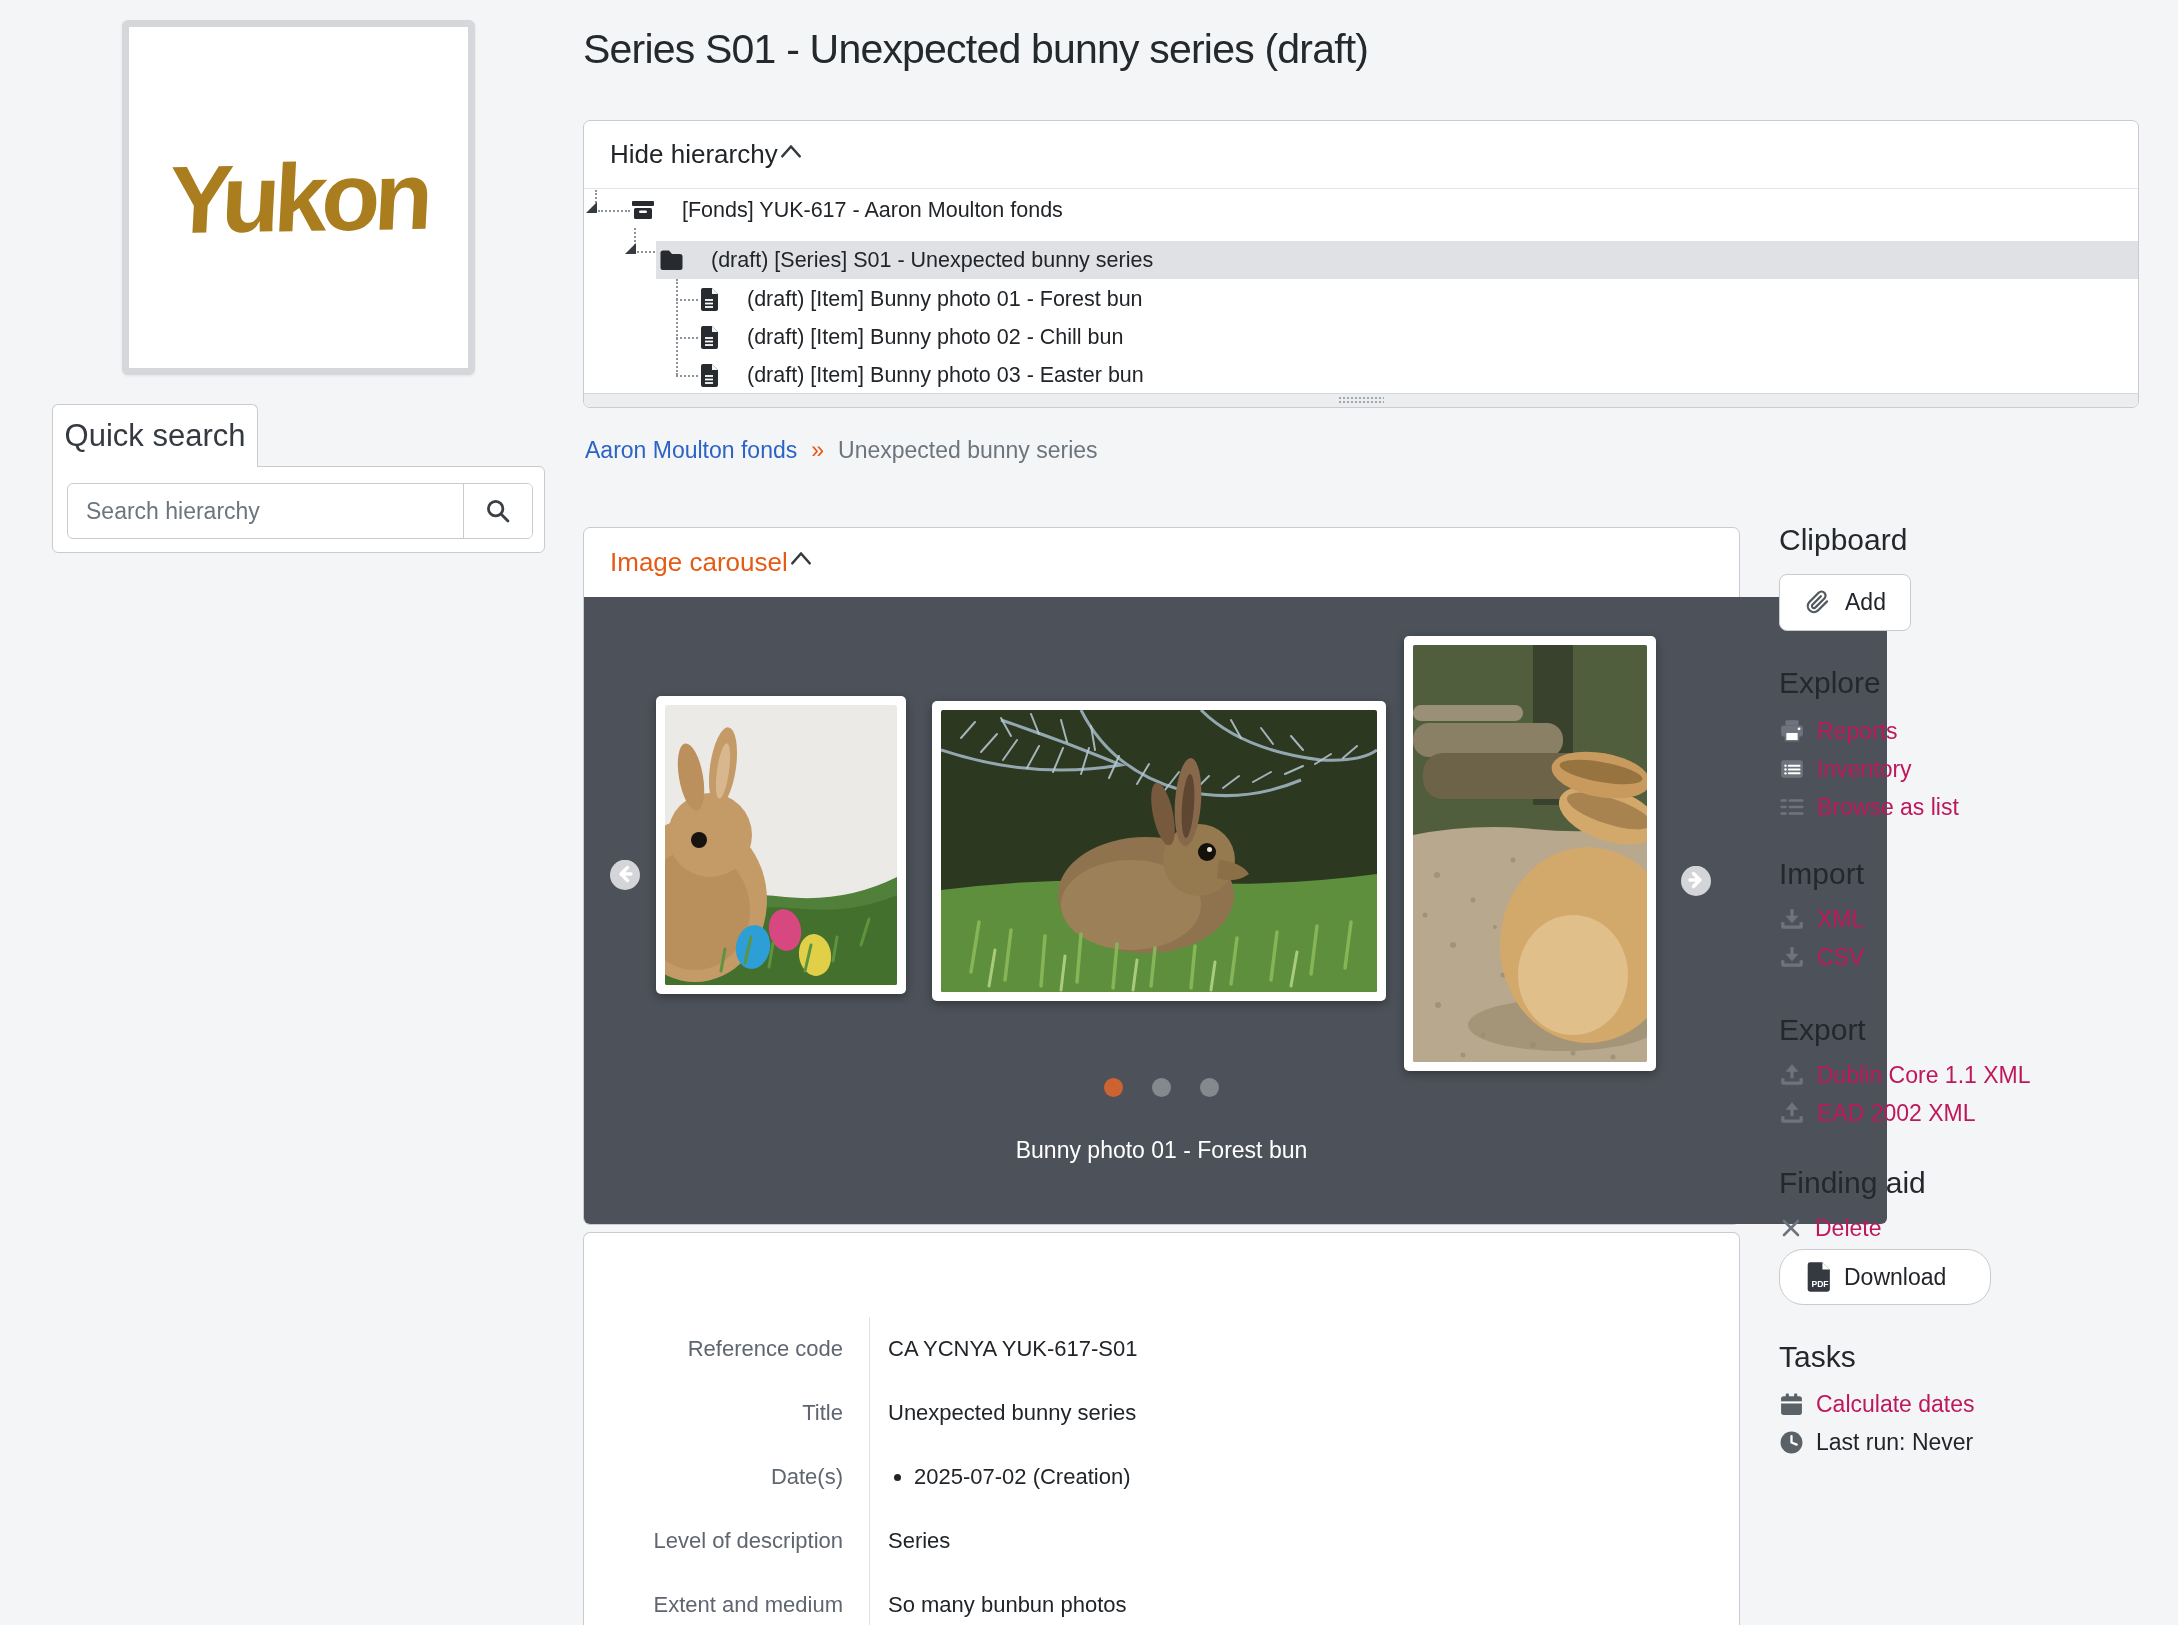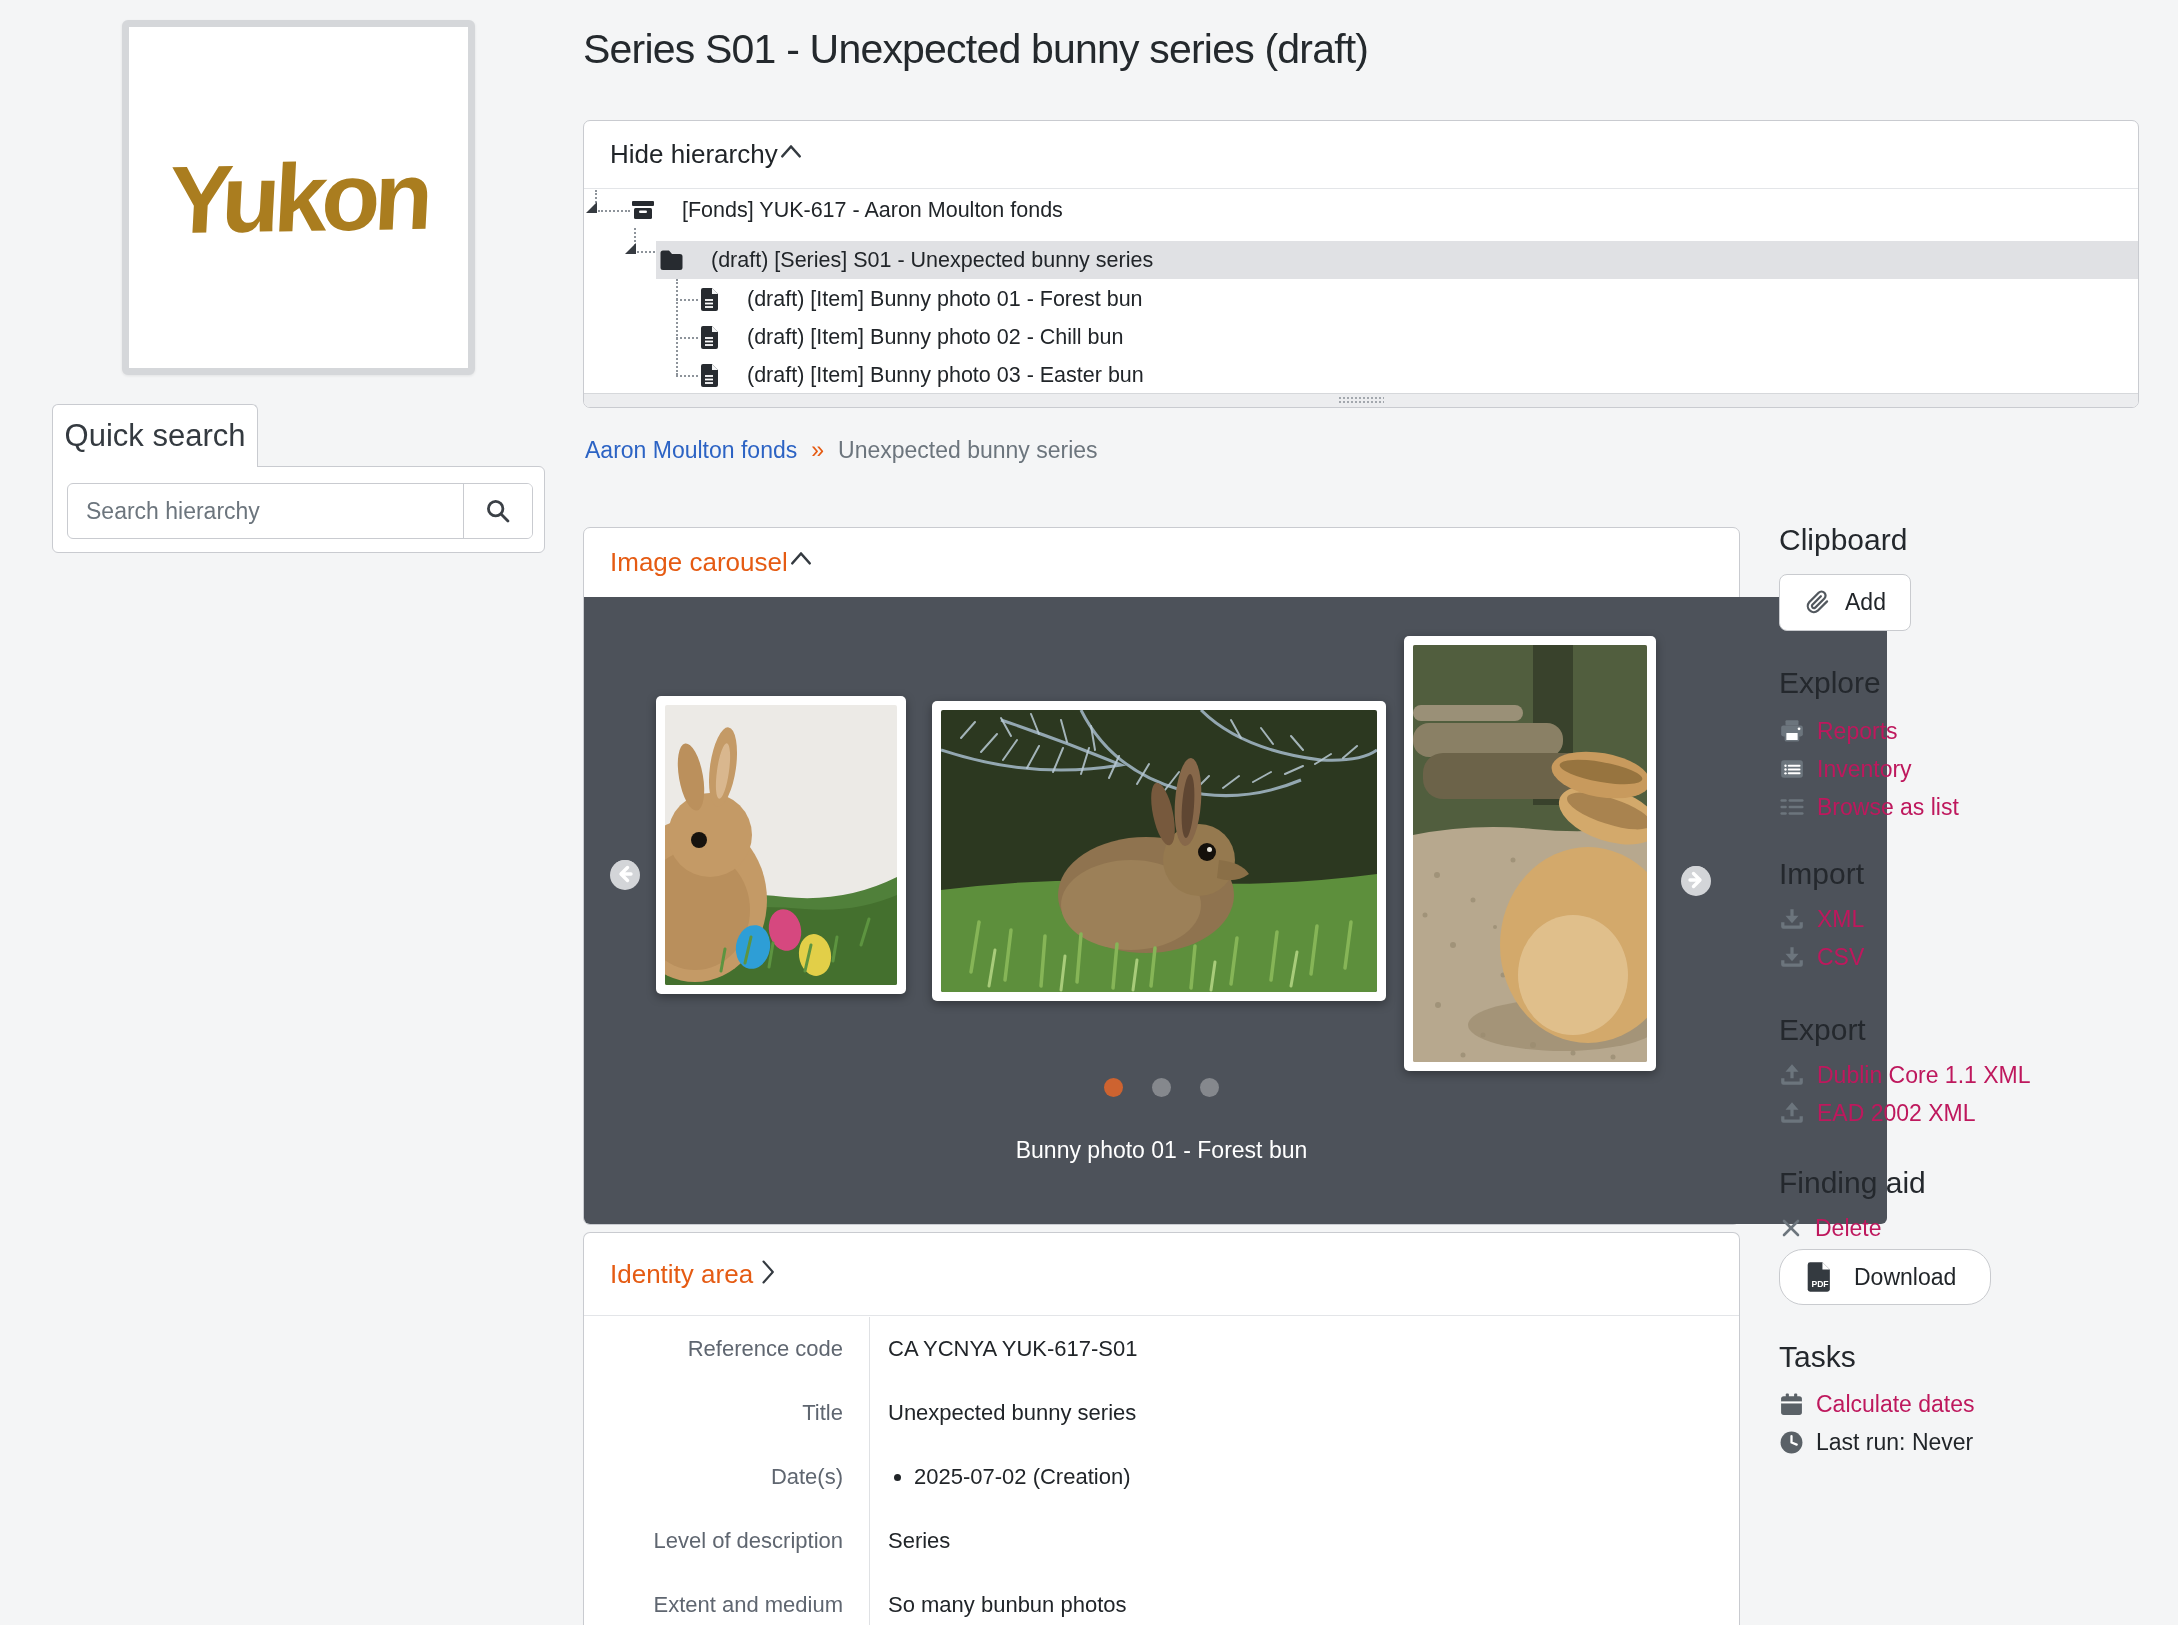--- a/index.html
+++ b/index.html
@@ -141,21 +141,21 @@
   .sb-link-row { height:38px; display:flex; align-items:center; gap:12px; cursor:pointer; }
   .sb-link-row a { color:#be185d; text-decoration:none; font-size:23px; }
   .sb-link-row .plain { color:#212529; font-size:23px; cursor:default; }
   .sb-icon { flex-shrink:0; display:inline-flex; }
   .btn {
     display:inline-flex; align-items:center; background:#fff;
     border:1px solid #c9cbcf; border-radius:8px; cursor:pointer;
     font-family:"Liberation Sans", sans-serif; font-size:23px; color:#212529;
   }
   .btn-add { margin-top:16px; height:57px; padding:0 24px; gap:14px; }
-  .btn-download { margin-top:2px; height:56px; width:212px; padding:0 26px; gap:20px;border-radius:24px; }
+  .btn-download { margin-top:2px; height:56px; width:212px; padding:0 26px; gap:10px;border-radius:24px; }
 </style>
 </head>
 <body>
 
 <div id="app">
 
   <a class="logo-box">
     <span class="logo-word">Yukon</span>
   </a>
 
@@ -417,28 +417,20 @@
       <div class="dots">
         <button class="dot active"></button>
         <button class="dot"></button>
         <button class="dot"></button>
       </div>
       <div class="car-caption">Bunny photo 01 - Forest bun</div>
     </div>
   </section>
 
   <section class="panel ident">
-    <div class="panel-header orange">
-      <span class="ph-label">Identity area</span>
-      <span>
-        <svg width="28" height="28" viewBox="0 0 24 24" fill="none" stroke="#343a40" stroke-width="1.8" stroke-linecap="round" stroke-linejoin="round">
-          <polyline points="9,3 17,12 9,21"></polyline>
-        </svg>
-      </span>
-    </div>
     <div class="id-table">
       <div class="id-row">
         <div class="id-label">Reference code</div>
         <div class="id-value">CA YCNYA YUK-617-S01</div>
       </div>
       <div class="id-row">
         <div class="id-label">Title</div>
         <div class="id-value">Unexpected bunny series</div>
       </div>
       <div class="id-row">

